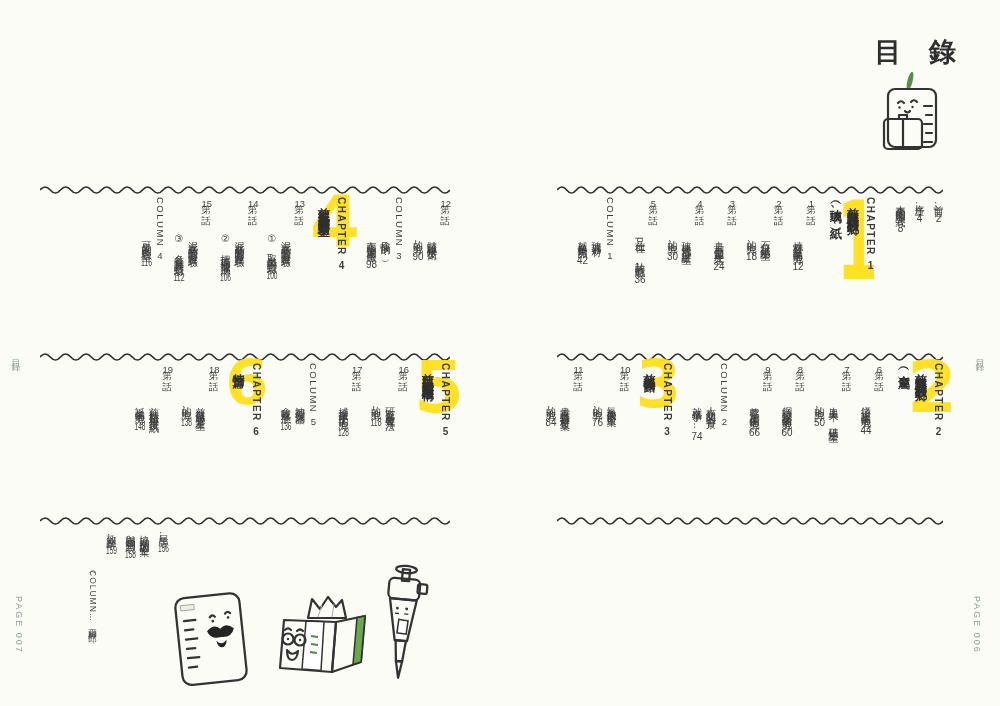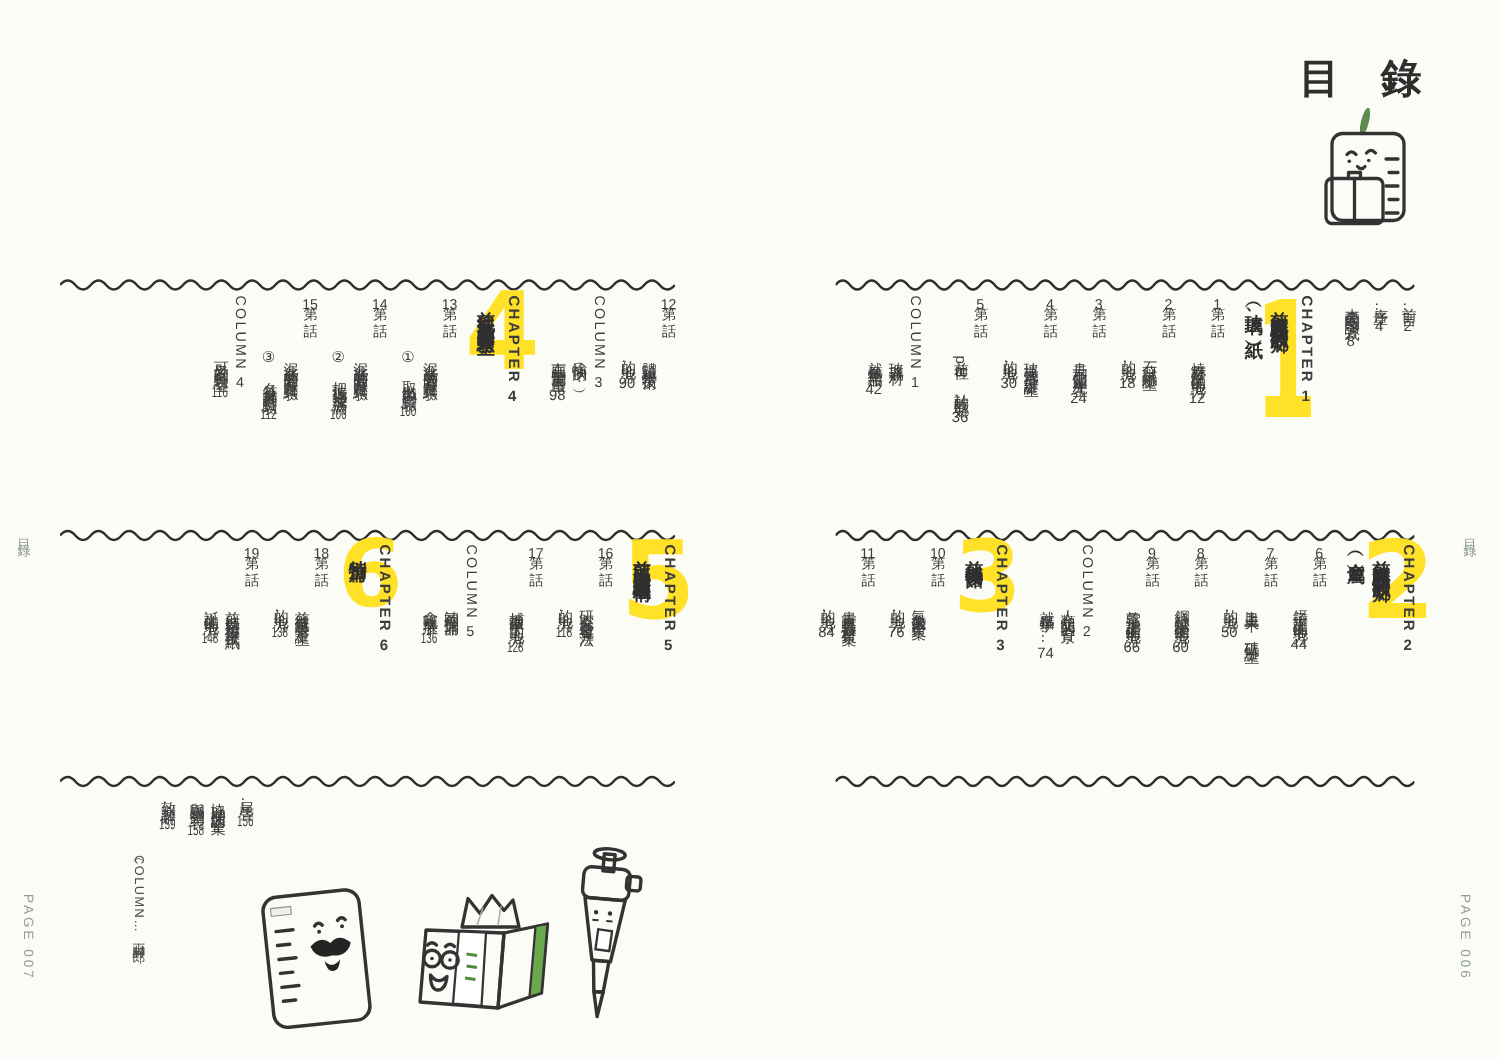--- a/index.html
+++ b/index.html
@@ -1,20 +1,20 @@
 <!DOCTYPE html>
 <html><head>
 <meta charset="utf-8">
 <style>
   html,body{margin:0;padding:0;}
   body{font-family:"Liberation Sans","DejaVu Sans",sans-serif;background:#e8e8e4;}
   #canvas{position:relative;width:1000px;height:706px;background:#fcfcf7;overflow:hidden;margin:0 auto;}
 
   
-  .toc-title{position:absolute;left:858px;top:34px;width:108px;text-align:center;
+  .toc-title{position:absolute;left:858px;top:34px;width:108px;text-align:right;
     font-size:27px;font-weight:bold;color:#2e2e2e;letter-spacing:10px;}
   .hdr-icon{position:absolute;left:874px;top:72px;}
 
   
   .wave{position:absolute;height:12px;}
 
   
   .band{position:absolute;writing-mode:vertical-rl;text-orientation:mixed;
     color:#3c3c3c;font-size:10px;line-height:1;letter-spacing:2px;}
   .tcy{text-combine-upright:all;letter-spacing:0;}

